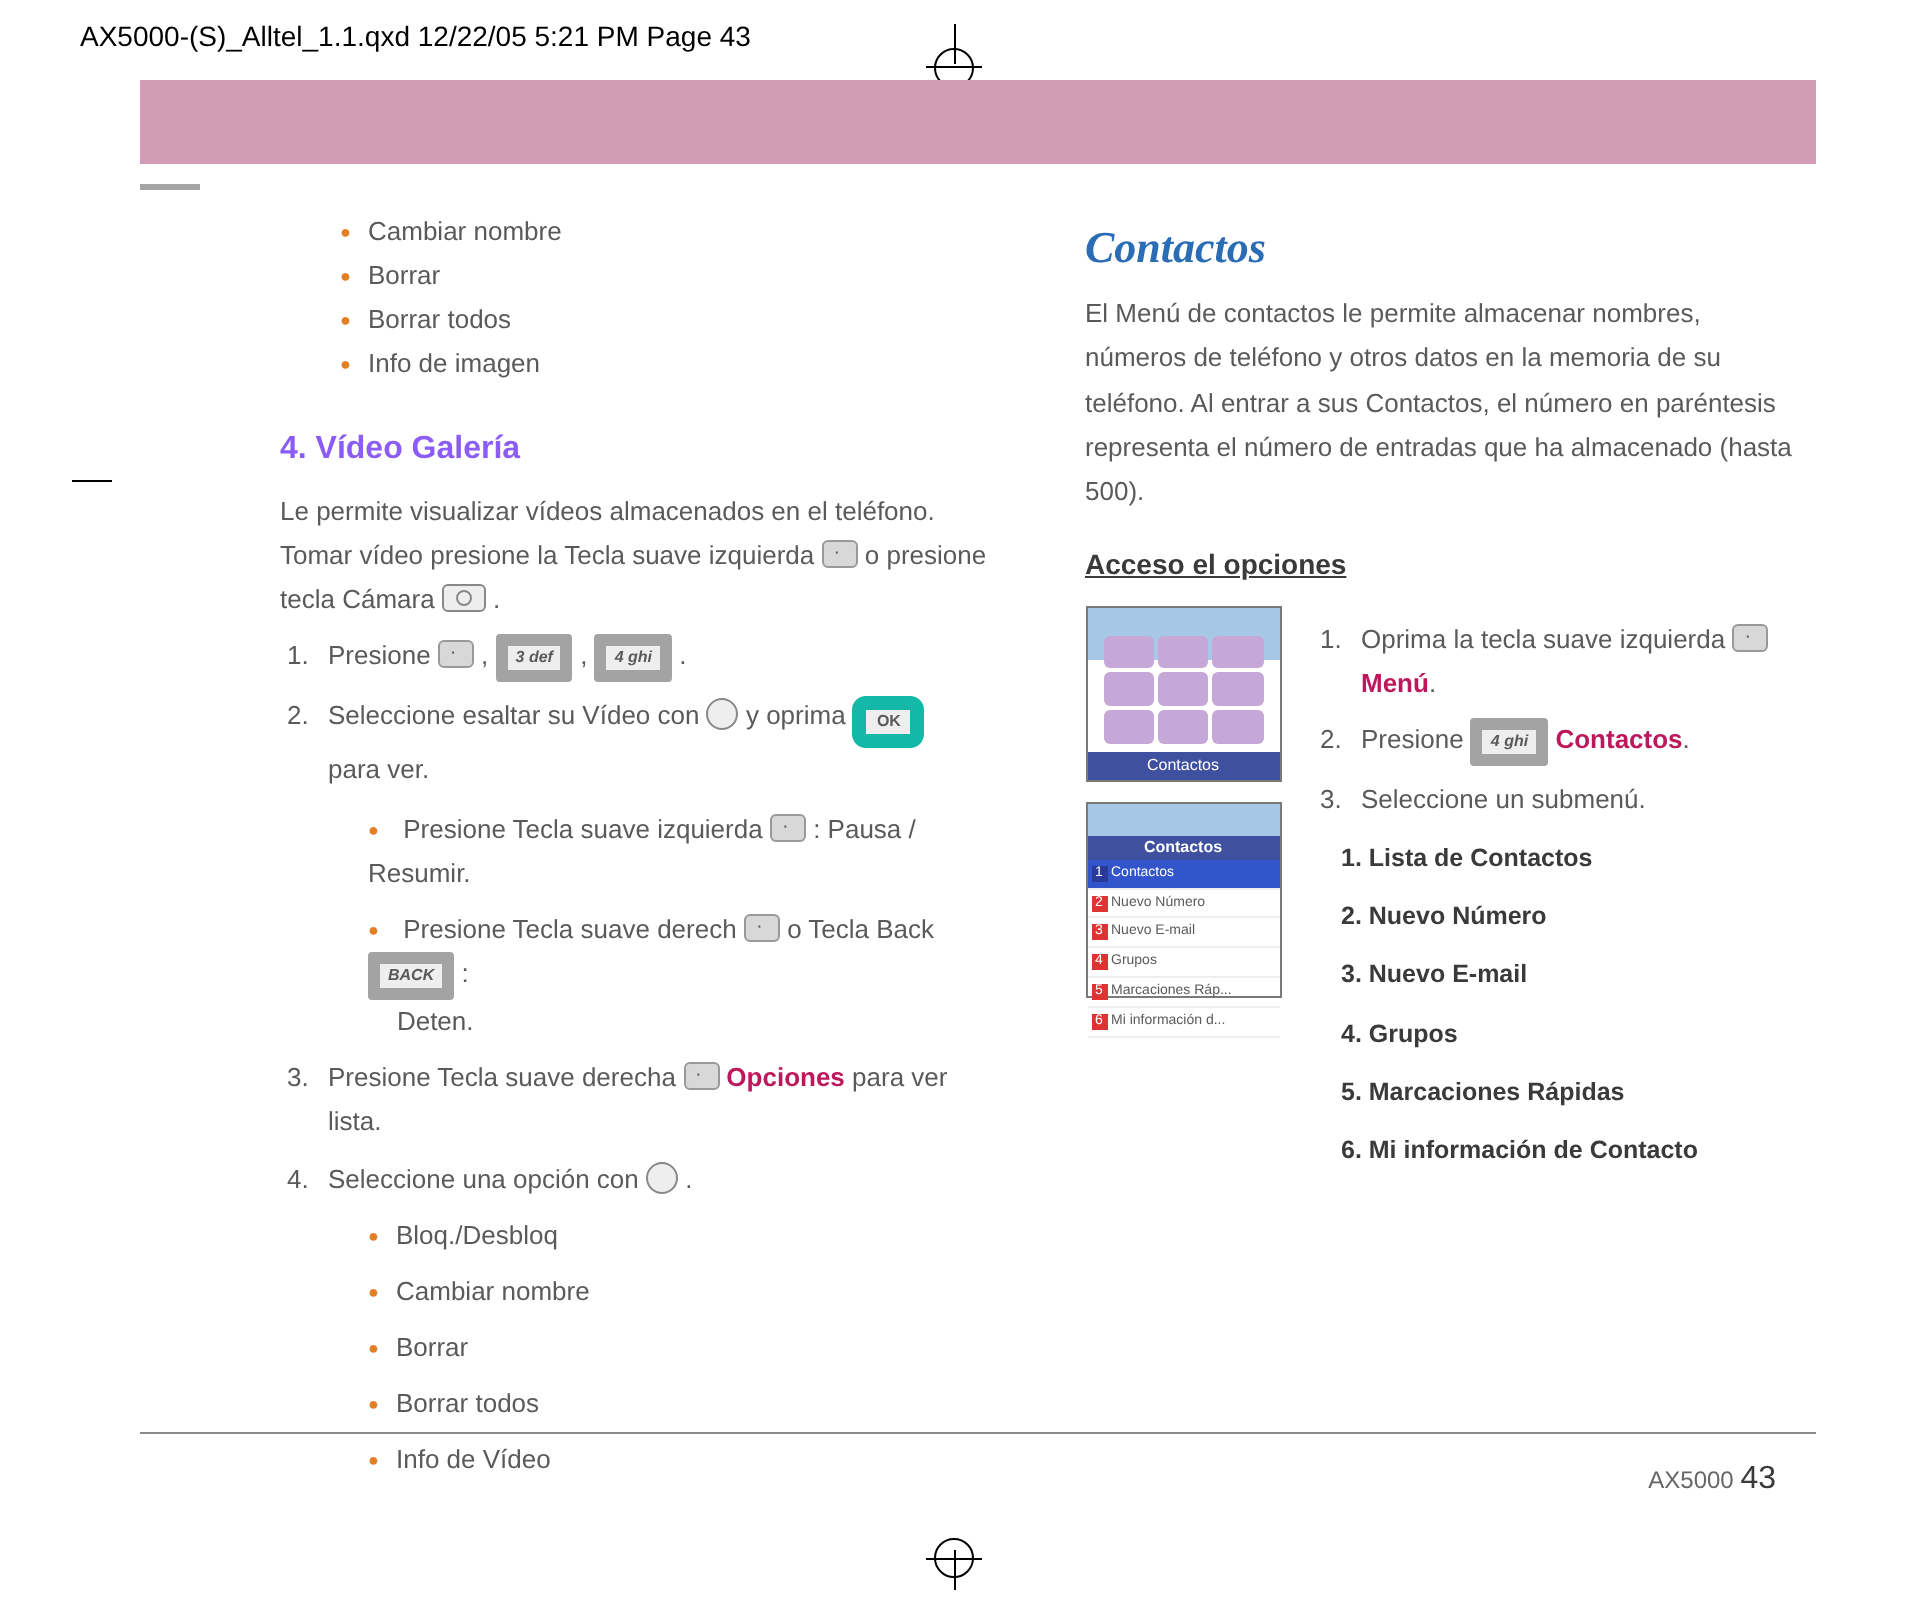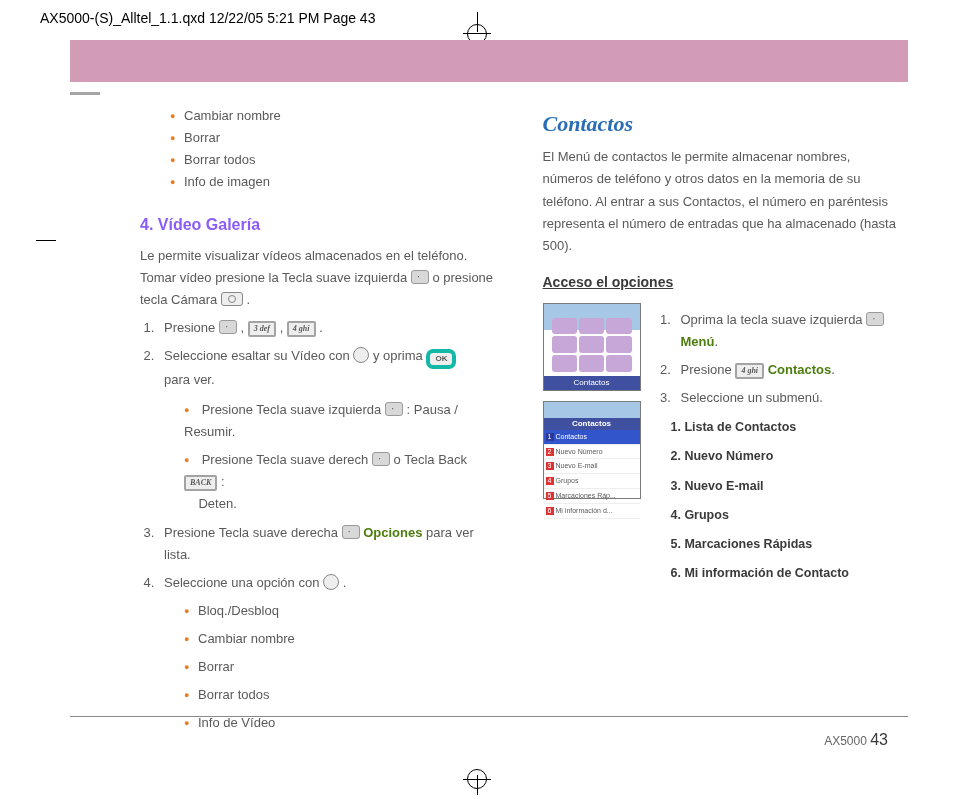--- a/index.html
+++ b/index.html
@@ -97,53 +97,53 @@
     left: 5px;
     top: -3px;
     font-size: 10px;
   }
   .key-btn {
     display: inline-block;
     padding: 0 4px;
     height: 12px;
     line-height: 12px;
     background: #eee;
-    border: 2px solid #a3a3a3;
+    border: 6px solid #a3a3a3;
     border-radius: 2px;
     font-size: 8px;
-    font-family: Liberation Serif, serif;
+    font-family: Liberation Sans, sans-serif;
     vertical-align: 1px;
     font-style: italic;
     font-weight: bold;
   }
   .ok-btn {
     display:inline-block;
     width:22px; height:12px;
-    background:#eee; border:4px solid #14b8a6; border-radius:7px;
+    background:#eee; border:7px solid #14b8a6; border-radius:7px;
     font-size:8px; text-align:center; line-height:12px; font-weight:bold;
     vertical-align:-1px;
   }
   .circ-btn {
     display:inline-block; width:14px; height:14px; border:1px solid #888;
     border-radius:50%; background:#eee; vertical-align:-3px;
   }
   .cam-btn {
     display:inline-block; width:20px; height:12px; border:1px solid #888;
     border-radius:3px; background:#eee; vertical-align:-2px; position:relative;
   }
   .cam-btn::after{content:"";position:absolute;left:6px;top:2px;width:6px;height:6px;border:1px solid #888;border-radius:50%;}
   ol.num {
     padding-left: 18px;
     margin: 6px 0;
   }
   ol.num li {
     padding-left: 6px;
     margin-bottom: 6px;
   }
-  .bold { font-weight: bold; color: #4d7c0f; }
+  .bold { font-weight: bold; color: #be185d; }
   .subhead {
     font-weight: bold;
     color: #3a3a3a;
     font-size: 14px;
     margin: 14px 0 8px 0;
     text-decoration: underline;
   }
   .screens {
     float: left;
     width: 100px;

